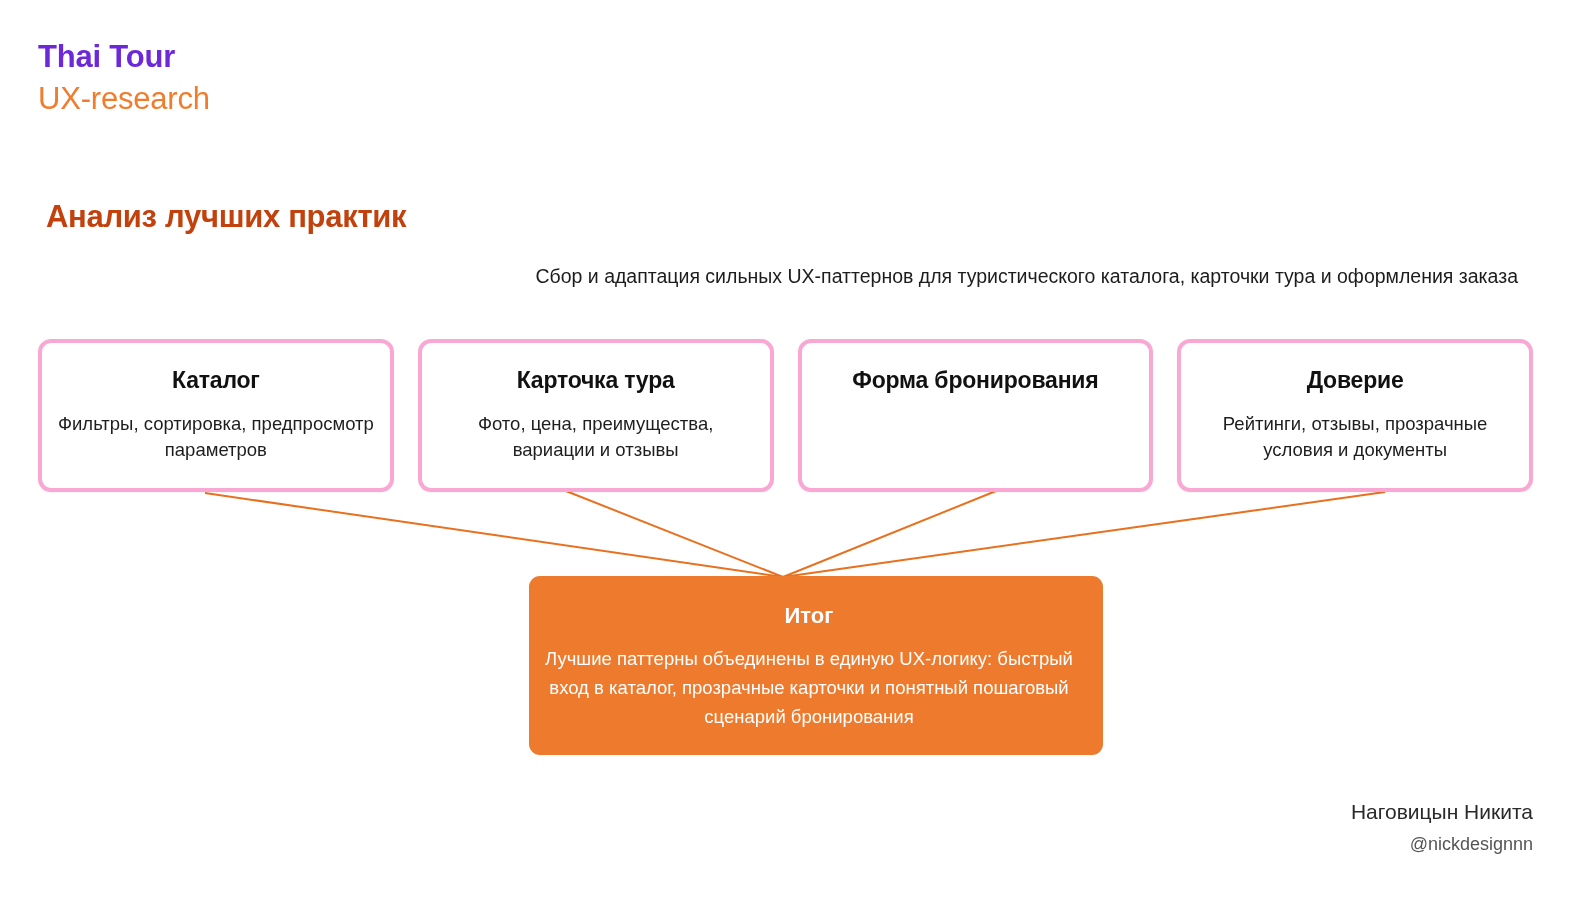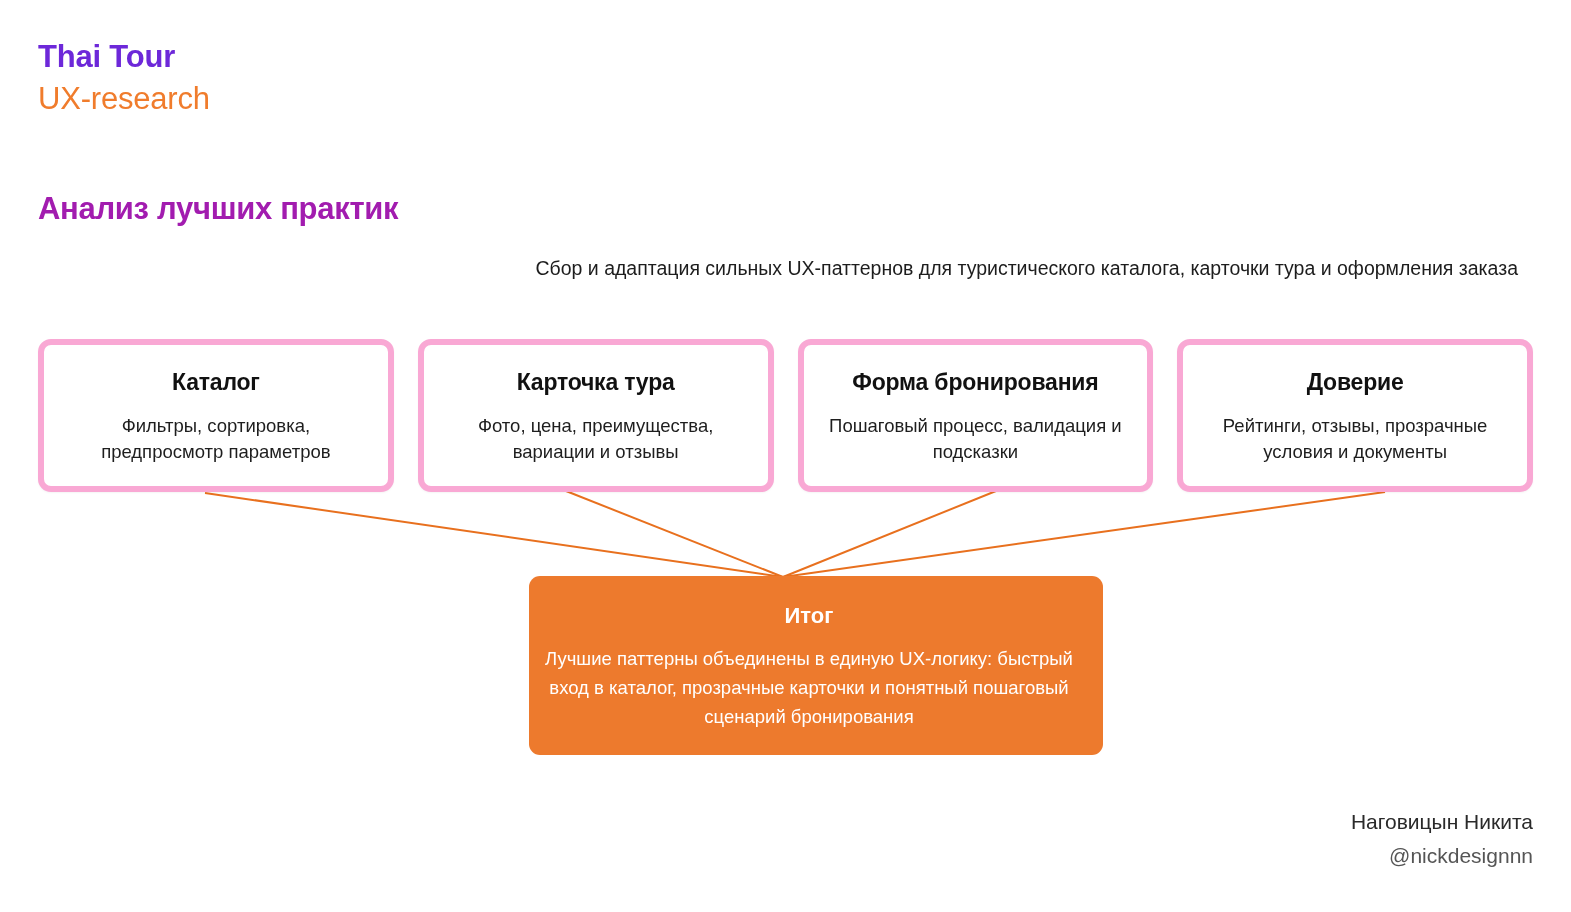--- a/index.html
+++ b/index.html
@@ -52,24 +52,24 @@
   
   .section-head {
     position: absolute;
     left: 38px;
     top: 190px;
     width: 1480px;
   }
   .section-title {
     font-size: 31px;
     font-weight: 700;
-    color: #a21caf;
+    color: #c2410c;
     letter-spacing: -0.3px;
     line-height: 1.2;
-    margin: 0;
+    margin: 8px;
   }
   .section-desc {
     font-size: 19.5px;
     font-weight: 400;
     color: #1d1d1d;
     line-height: 1.35;
     margin: 28px 0 0 0;
     text-align: right;
   }
 
@@ -80,21 +80,21 @@
     top: 339px;
     width: 1495px;
     display: flex;
     gap: 24px;
   }
   .card {
     flex: 1 1 0;
     min-width: 0;
     height: 153px;
     background: #ffffff;
-    border: 6px solid #f9a8d4;
+    border: 4px solid #f9a8d4;
     border-radius: 13px;
     box-sizing: border-box;
     box-shadow: 0 1px 2px rgba(0,0,0,0.045);
     padding: 24px 14px 0 14px;
     text-align: center;
   }
   .card-title {
     font-size: 23px;
     font-weight: 700;
     color: #111111;
@@ -157,25 +157,25 @@
     text-align: right;
   }
   .footer-name {
     font-size: 21px;
     font-weight: 400;
     color: #2a2a2a;
     line-height: 1.45;
     margin: 0;
   }
   .footer-handle {
-    font-size: 21px;
+    font-size: 18px;
     font-weight: 400;
     color: #555555;
     line-height: 1.45;
-    margin: 3px 0 3px 0;
+    margin: 3px 0 17px 0;
   }
 </style>
 </head>
 <body>
 
 <div class="slide">
 
   <div class="brand">
     <div class="brand-title">Thai Tour</div>
     <div class="brand-subtitle">UX-research</div>
@@ -199,21 +199,20 @@
     <div class="card">
       <div class="card-title">Каталог</div>
       <div class="card-desc">Фильтры, сортировка, предпросмотр параметров</div>
     </div>
     <div class="card">
       <div class="card-title">Карточка тура</div>
       <div class="card-desc">Фото, цена, преимущества, вариации и отзывы</div>
     </div>
     <div class="card">
       <div class="card-title">Форма бронирования</div>
-      <div class="card-desc">Пошаговый процесс, валидация и подсказки</div>
     </div>
     <div class="card">
       <div class="card-title">Доверие</div>
       <div class="card-desc">Рейтинги, отзывы, прозрачные условия и документы</div>
     </div>
   </div>
 
   <div class="result">
     <div class="result-title">Итог</div>
     <div class="result-desc">Лучшие паттерны объединены в единую UX-логику: быстрый вход в каталог, прозрачные карточки и понятный пошаговый сценарий бронирования</div>

